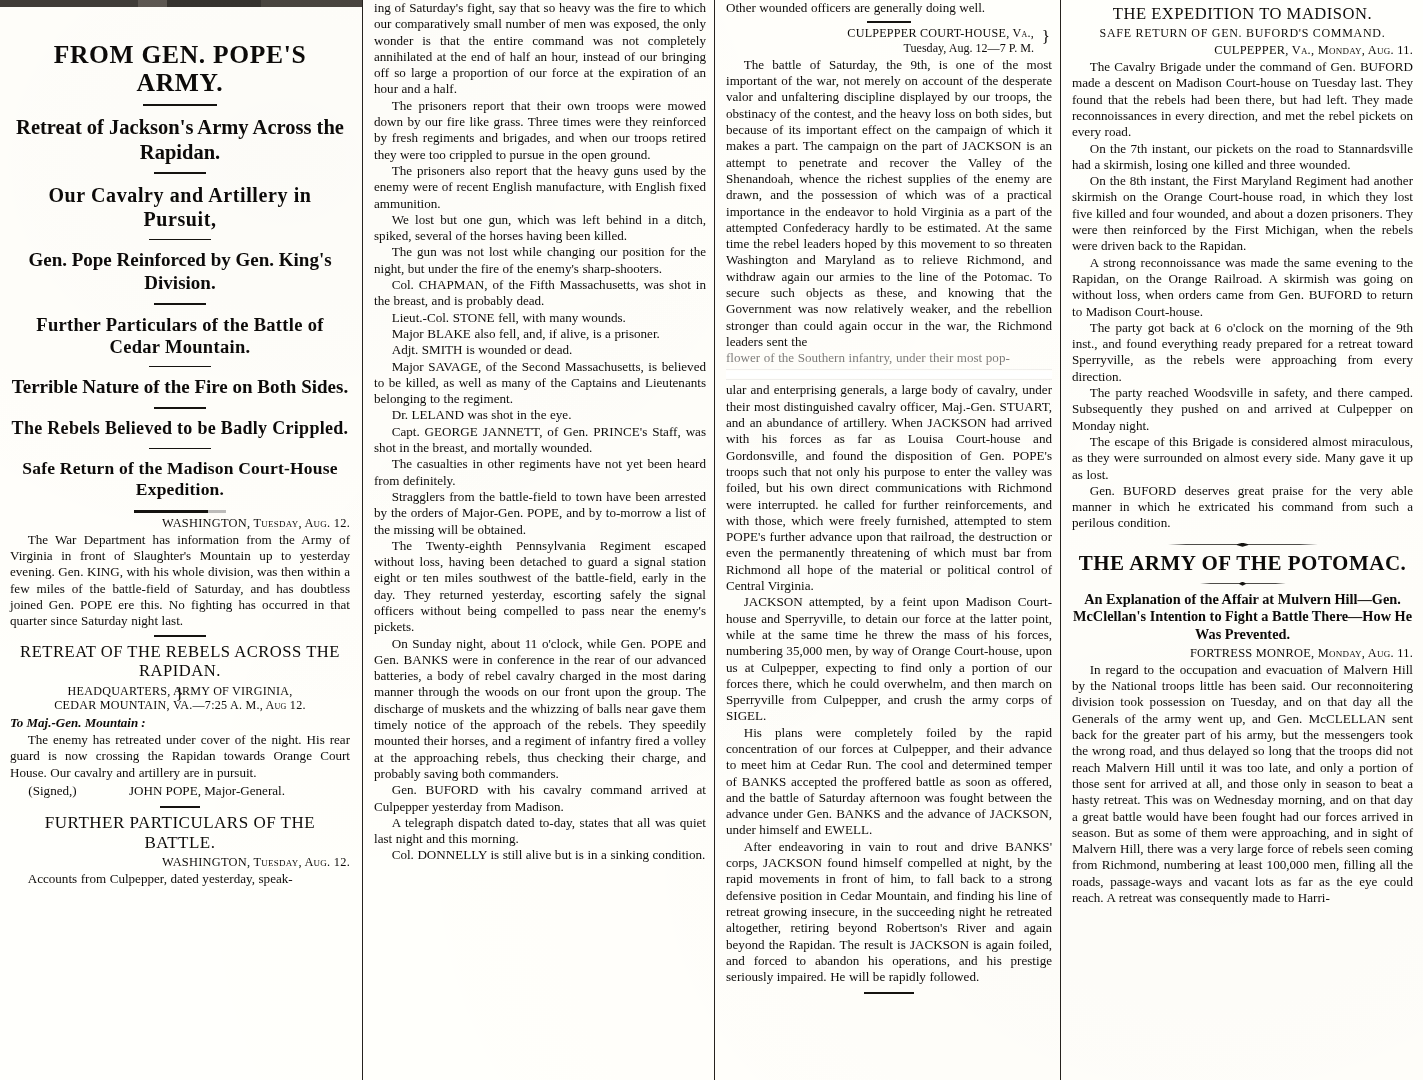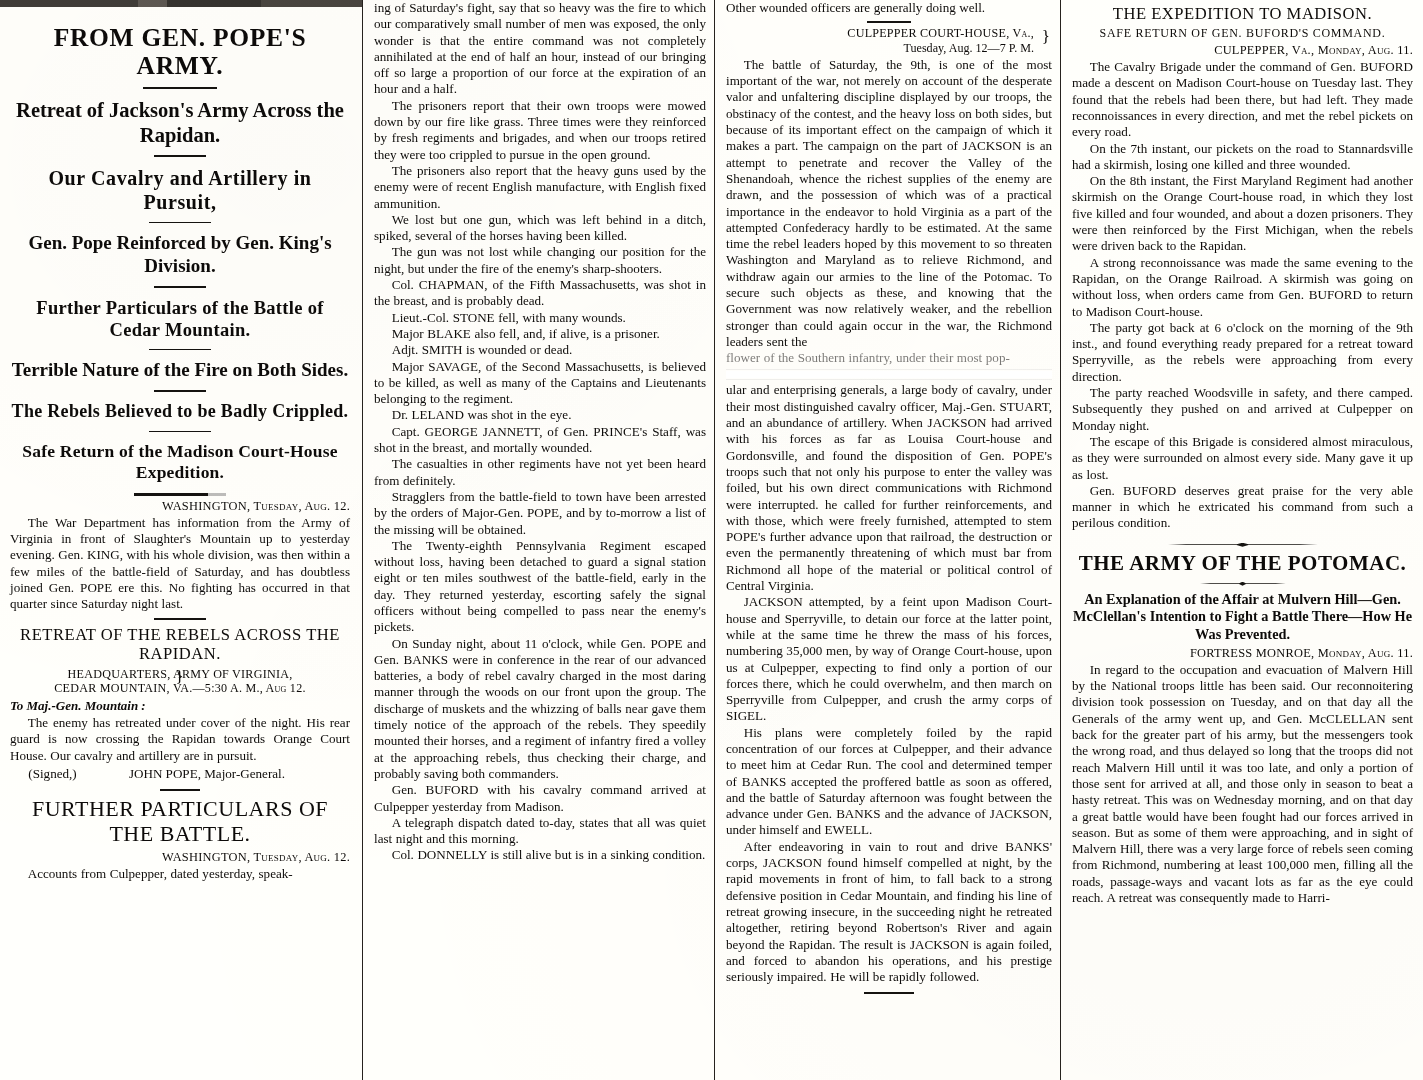--- a/index.html
+++ b/index.html
@@ -33,21 +33,21 @@
   .col-2{width:352px;border-left:1.6px solid #2b2723;padding-left:11px;padding-right:8px;}
   .col-3{width:346px;border-left:1.6px solid #2b2723;padding-left:11px;padding-right:8px;}
   .col-4{width:363px;border-left:1.6px solid #2b2723;padding-left:11px;padding-right:10px;}
 
   
   .scanedge{
     position:absolute;left:0;top:0;width:100%;height:7px;
     background:linear-gradient(90deg,#2b2723 0 38%,#4a443e 38% 46%,#201d19 46% 72%,#35302a 72% 100%);
     opacity:.88;
   }
-  .col-1 .inner{padding-top:20px;}
+  .col-1 .inner{padding-top:20px;margin-top:17px;}
 
   
   h1.masthead{
     font-family:"Liberation Serif", serif;
     font-size:25.5px;
     font-weight:700;
     letter-spacing:.7px;
     text-align:center;
     margin:4px 0 0 0;
     line-height:1.08;
@@ -188,34 +188,34 @@
       <div class="rule dash"></div>
 
       <div class="dateline sc">WASHINGTON, Tuesday, Aug. 12.</div>
       <p class="b">The War Department has information from the Army of Virginia in front of Slaughter's Mountain up to yesterday evening. Gen. KING, with his whole division, was then within a few miles of the battle-field of Saturday, and has doubtless joined Gen. POPE ere this. No fighting has occurred in that quarter since Saturday night last.</p>
 
       <div class="rule short" style="margin-top:6px"></div>
       <div class="sechead">RETREAT OF THE REBELS ACROSS THE RAPIDAN.</div>
 
       <div class="hdline-brace">
         <div class="sc">HEADQUARTERS, ARMY OF VIRGINIA,</div>
-        <div class="sc">CEDAR MOUNTAIN, VA.—5:30 A. M., Aug 12.</div>
+        <div class="sc">CEDAR MOUNTAIN, VA.—7:25 A. M., Aug 12.</div>
         <span class="brace" style="position:absolute;right:6px;top:0">}</span>
       </div>
 
       <div class="italhead">To Maj.-Gen. Mountain :</div>
       <p class="b">The enemy has retreated under cover of the night. His rear guard is now crossing the Rapidan towards Orange Court House. Our cavalry and artillery are in pursuit.</p>
 
       <div class="signed">
         <span class="left">(Signed,)</span>
         <span>JOHN POPE, Major-General.</span>
       </div>
 
       <div class="rule short" style="width:40px;margin-top:7px"></div>
-      <div class="sechead" style="font-size:22px">FURTHER PARTICULARS OF THE BATTLE.</div>
+      <div class="sechead" style="font-size:17px">FURTHER PARTICULARS OF THE BATTLE.</div>
 
       <div class="dateline sc">WASHINGTON, Tuesday, Aug. 12.</div>
       <p class="b">Accounts from Culpepper, dated yesterday, speak-</p>
     </div>
   </div>
 
   <div class="col col-2">
     <p class="b noind">ing of Saturday's fight, say that so heavy was the fire to which our comparatively small number of men was exposed, the only wonder is that the entire command was not completely annihilated at the end of half an hour, instead of our bringing off so large a proportion of our force at the expiration of an hour and a half.</p>
     <p class="b">The prisoners report that their own troops were mowed down by our fire like grass. Three times were they reinforced by fresh regiments and brigades, and when our troops retired they were too crippled to pursue in the open ground.</p>
     <p class="b">The prisoners also report that the heavy guns used by the enemy were of recent English manufacture, with English fixed ammunition.</p>

